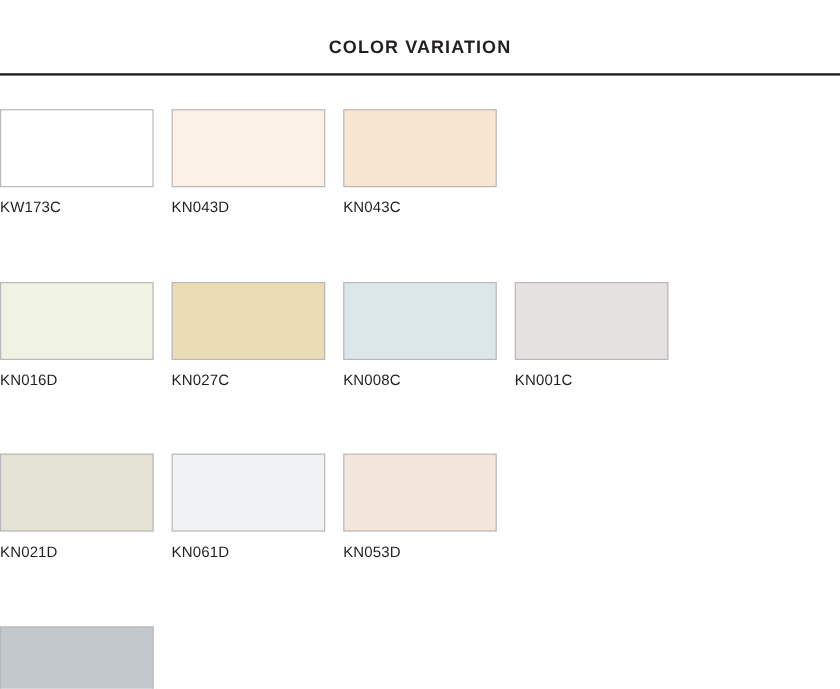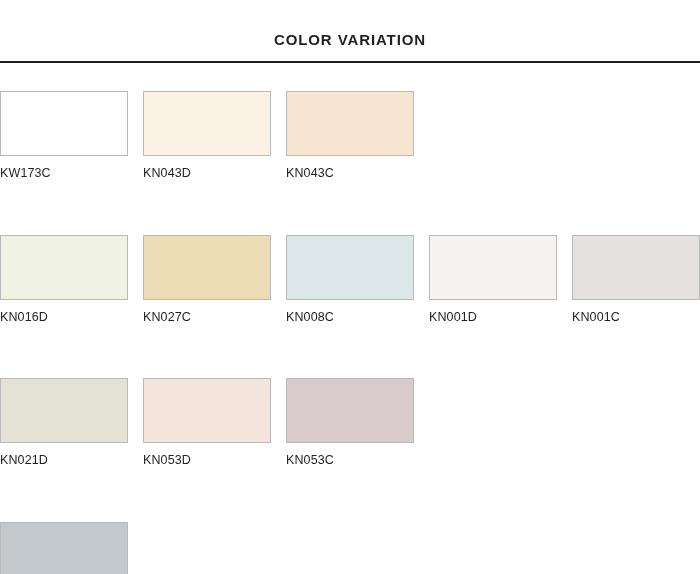--- a/index.html
+++ b/index.html
@@ -105,40 +105,36 @@
         </div>
         <div class="swatch-cell">
           <div class="swatch-chip" style="background-color: rgb(235, 220, 182);"></div>
           <div class="swatch-label">KN027C</div>
         </div>
         <div class="swatch-cell">
           <div class="swatch-chip" style="background-color: rgb(220, 231, 233);"></div>
           <div class="swatch-label">KN008C</div>
         </div>
         <div class="swatch-cell">
-          <div class="swatch-chip" style="background-color: rgb(246, 244, 242);"></div>
-          <div class="swatch-label">KN001D</div>
-        </div>
-        <div class="swatch-cell">
           <div class="swatch-chip" style="background-color: rgb(230, 225, 225);"></div>
           <div class="swatch-label">KN001C</div>
         </div>
       </div>
       <div class="swatch-row">
         <div class="swatch-cell">
           <div class="swatch-chip" style="background-color: rgb(228, 226, 212);"></div>
           <div class="swatch-label">KN021D</div>
         </div>
         <div class="swatch-cell">
+          <div class="swatch-chip" style="background-color: rgb(240, 242, 243);"></div>
+          <div class="swatch-label">KN061D</div>
+        </div>
+        <div class="swatch-cell">
           <div class="swatch-chip" style="background-color: rgb(244, 229, 220);"></div>
           <div class="swatch-label">KN053D</div>
-        </div>
-        <div class="swatch-cell">
-          <div class="swatch-chip" style="background-color: rgb(217, 202, 203);"></div>
-          <div class="swatch-label">KN053C</div>
         </div>
       </div>
       <div class="swatch-row">
         <div class="swatch-cell">
           <div class="swatch-chip" style="background-color: rgb(195, 200, 204);"></div>
         </div>
       </div>
     </div>
 
 </div>

